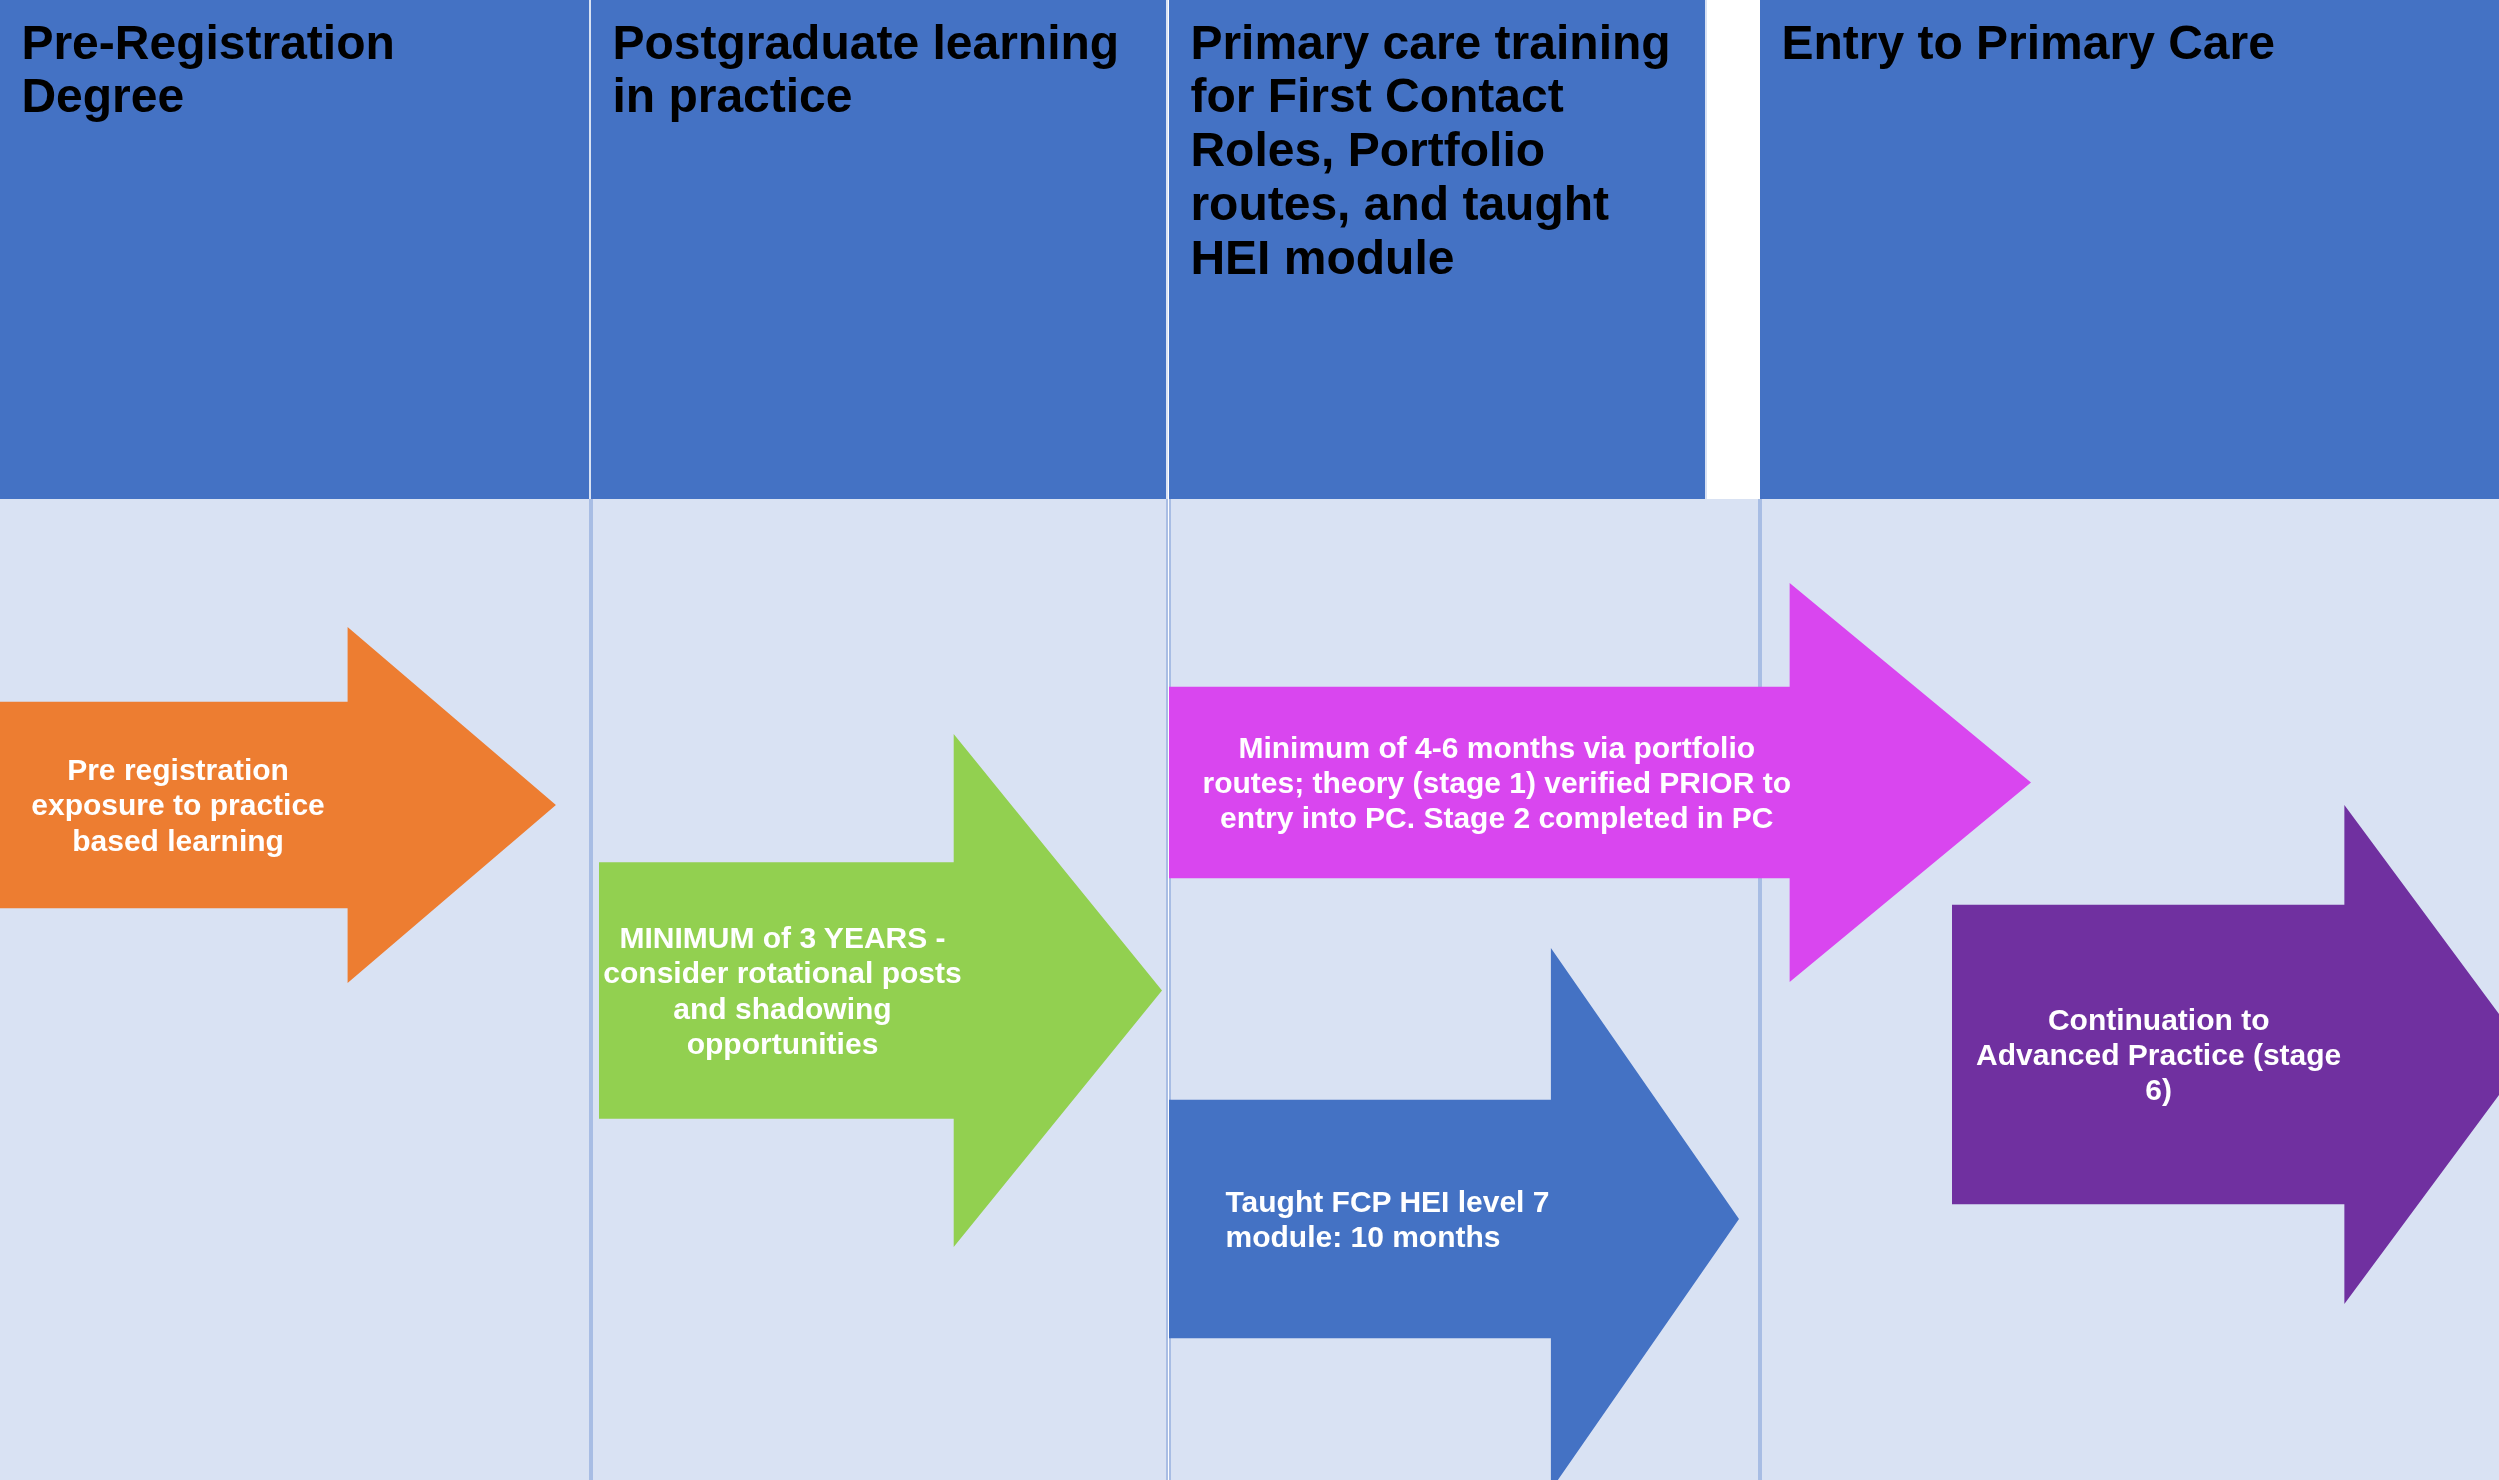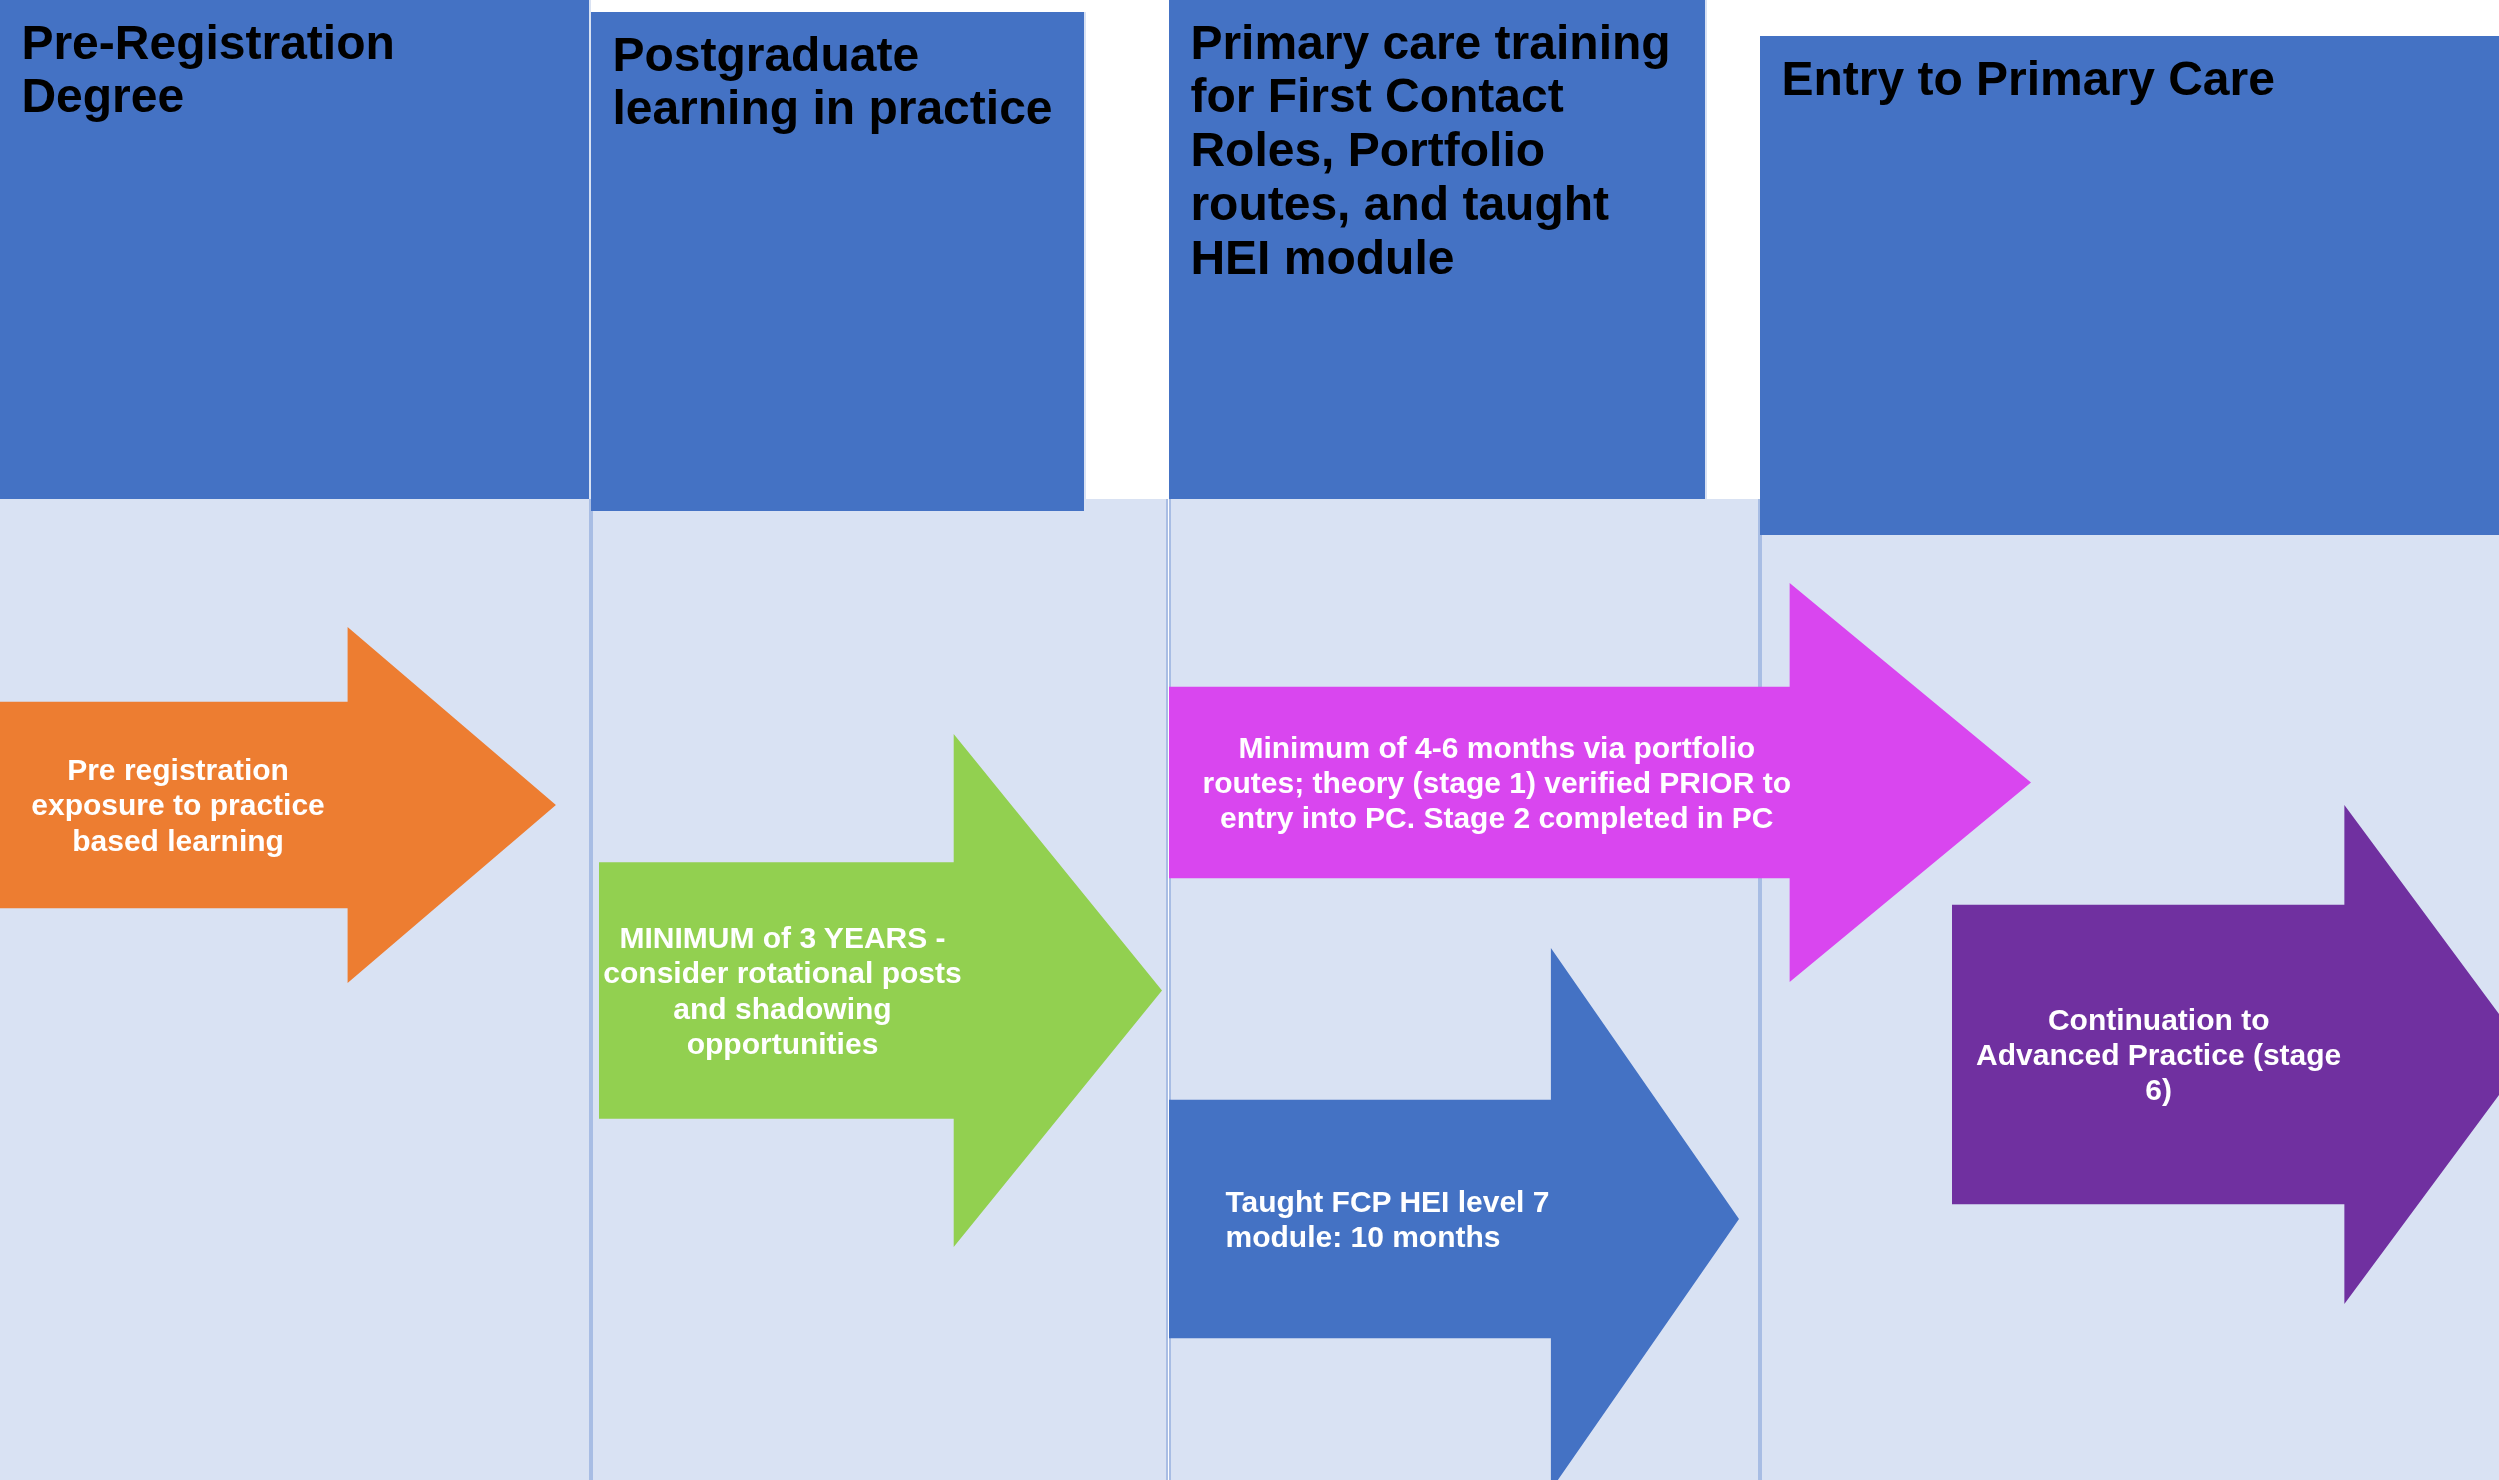--- a/index.html
+++ b/index.html
@@ -135,29 +135,29 @@
 
   <div class="col-body" style="left:0px; width:591px; border-left:none;"></div>
   <div class="col-body" style="left:591px; width:577px;"></div>
   <div class="col-body" style="left:1169px; width:591px;"></div>
   <div class="col-body" style="left:1760px; width:740px; border-right:none;"></div>
 
   <div class="col-head" style="left:0px; width:591px;">
     <span>Pre-Registration Degree</span>
   </div>
 
-  <div class="col-head" style="left:591px; width:495px;margin-top:12px;">
+  <div class="col-head" style="left:591px; width:577px;">
     <span>Postgraduate learning in practice</span>
   </div>
 
   <div class="col-head" style="left:1169px; width:538px;">
     <span>Primary care training for First Contact Roles, Portfolio routes, and taught HEI module</span>
   </div>
 
-  <div class="col-head last" style="left:1760px; width:740px;margin-top:36px;">
+  <div class="col-head last" style="left:1760px; width:740px;">
     <span>Entry to Primary Care</span>
   </div>
 
   <div class="arrow" id="arrow-pre">
     <span class="atext">Pre registration exposure to practice based learning</span>
   </div>
 
   <div class="arrow" id="arrow-pg">
     <span class="atext">MINIMUM of 3 YEARS - consider rotational posts and shadowing opportunities</span>
   </div>

